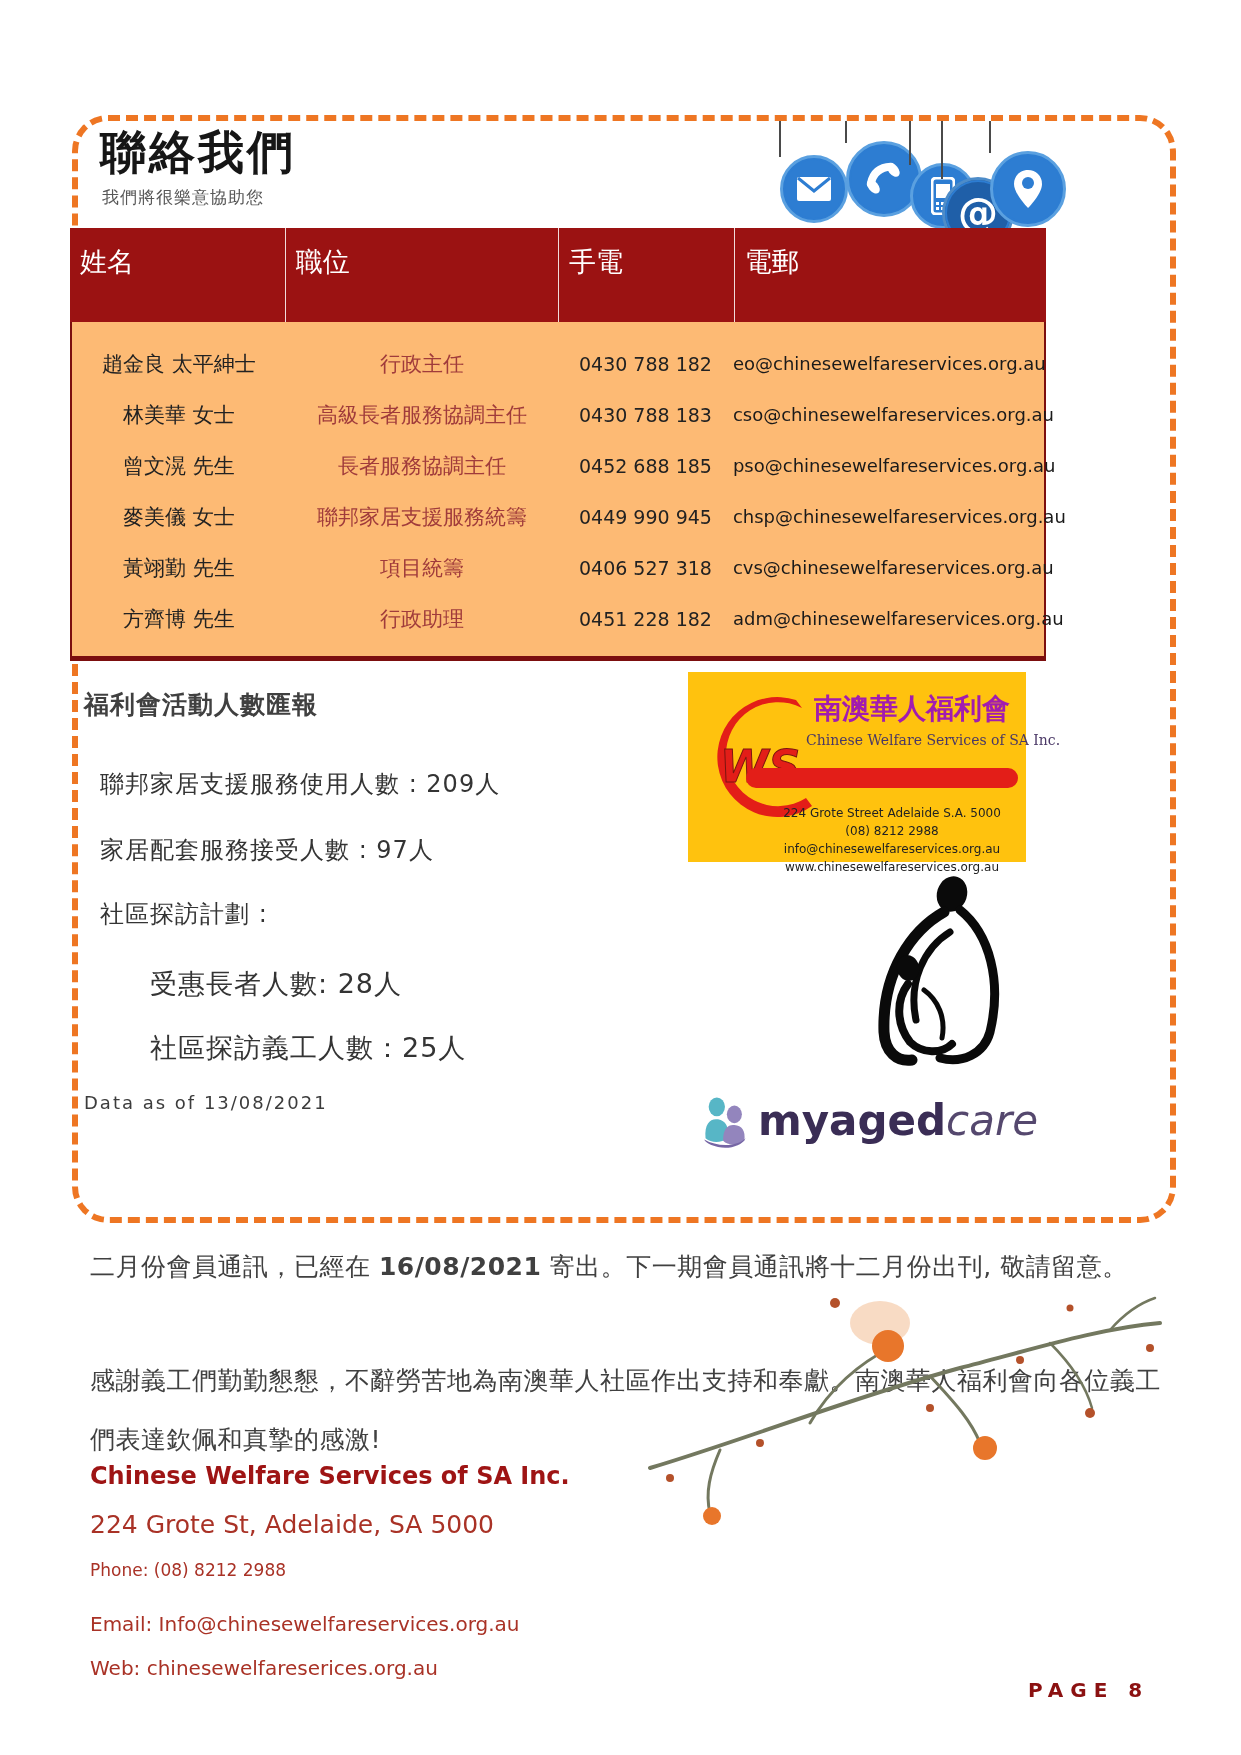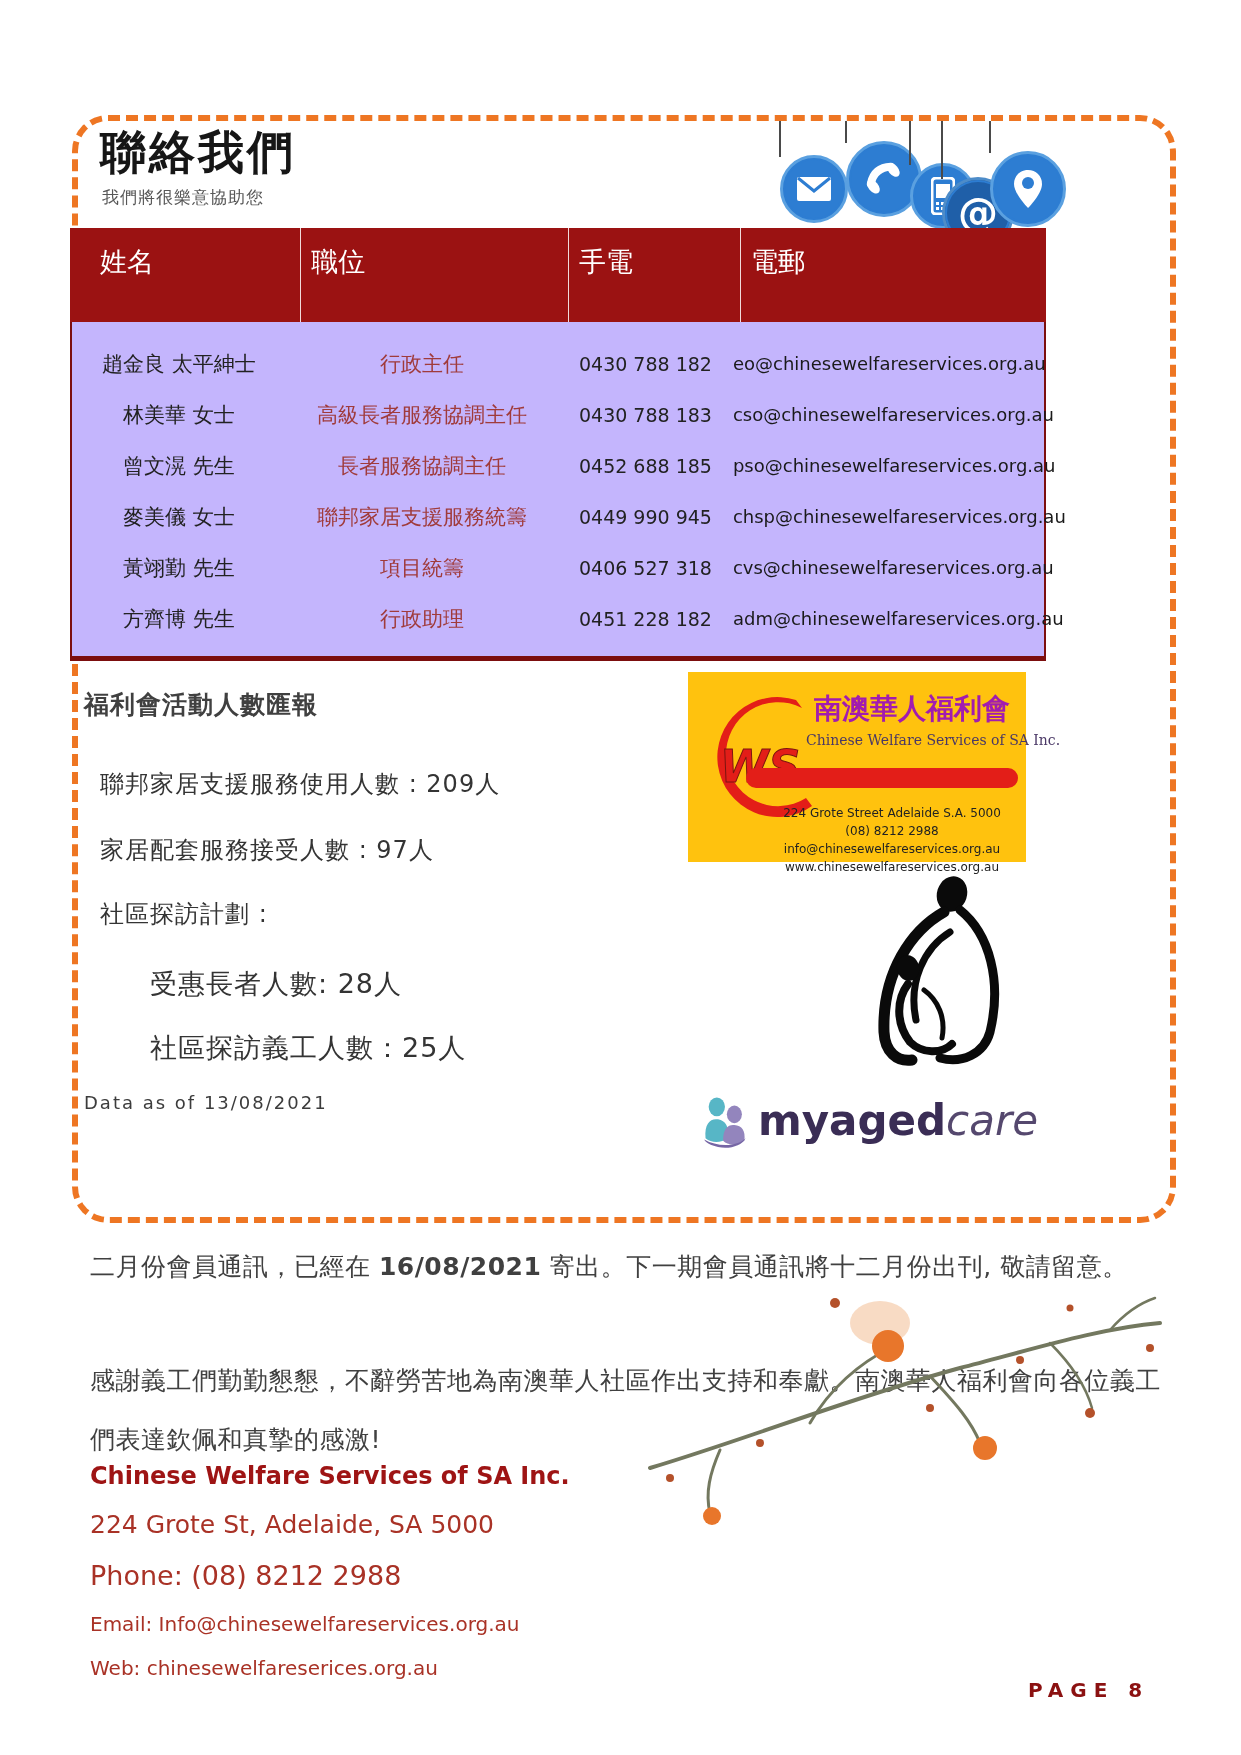--- a/index.html
+++ b/index.html
@@ -18,25 +18,25 @@
   
   .hang{position:absolute;}
   .hang .string{position:absolute;width:2px;background:#4a4a4a;left:50%;transform:translateX(-50%);top:0;}
   .hang .circle{position:absolute;left:0;border-radius:50%;background:#2d7dd2;
     border:3px solid #5aa0e0;box-shadow:0 0 0 2px #2d7dd2 inset;display:flex;align-items:center;justify-content:center;}
   .hang .circle.dark{background:#1f5fa8;border-color:#4d8cc9;}
   .at-glyph{color:#fff;font-weight:bold;}
 
   
   .contact-table{position:absolute;left:70px;top:228px;width:976px;}
-  .thead{display:grid;grid-template-columns:22% 28% 18% 32%;background:#9B1212;height:94px;padding-left:20px;}
+  .thead{display:grid;grid-template-columns:22% 28% 18% 32%;background:#9B1212;height:94px;}
   .thead .hcell{color:#fff;font-size:27px;padding:16px 0 0 10px;border-left:1px solid rgba(255,255,255,.85);}
   .thead .hcell:first-child{border-left:none;}
   .tbody{border:2px solid #7c0e0e;border-top:none;border-bottom:5px solid #7c0e0e;
-    background:#c4b5fd;padding:16px 0 12px 0;}
+    background:#fdba74;padding:16px 0 12px 0;}
   .trow{display:grid;grid-template-columns:22% 28% 18% 32%;height:51px;align-items:center;}
   .c-name{text-align:center;font-size:21px;color:#222;}
   .c-pos{text-align:center;font-size:21px;color:#A03B3B;}
   .c-phone{text-align:center;font-size:19px;color:#222;}
   .c-email{text-align:right;padding-right:12px;font-size:18px;color:#1a1a1a;}
 
   
   .report-heading{position:absolute;left:84px;top:688px;font-size:25px;font-weight:bold;color:#404040;letter-spacing:1px;}
   .stat{position:absolute;left:100px;font-size:24px;color:#343434;letter-spacing:1px;}
   .stat-sub{position:absolute;left:150px;font-size:27px;color:#343434;letter-spacing:1px;}
@@ -58,21 +58,21 @@
   .mac-my{font-weight:800;}
   .mac-aged{font-weight:700;}
   .mac-care{font-weight:400;font-style:italic;color:#55486e;}
 
   
   .para{position:absolute;left:90px;width:1078px;font-size:25px;color:#404040;line-height:2.35;letter-spacing:.5px;}
   .date-bold{font-weight:bold;}
   .org-name{position:absolute;left:90px;top:1462px;font-size:24px;font-weight:bold;color:#9E1414;}
   .red-line{position:absolute;left:90px;color:#A93226;}
   .addr-line{top:1510px;font-size:25px;}
-  .phone-line{top:1560px;font-size:27px;}
+  .phone-line{top:1560px;font-size:17px;}
   .email-line{top:1612px;font-size:20px;}
   .web-line{top:1656px;font-size:20px;}
   .page-label{position:absolute;left:1028px;top:1678px;font-size:20px;font-weight:bold;
     color:#8B1111;letter-spacing:7px;}
 </style>
 </head>
 <body>
 
 <div class="page">
 

